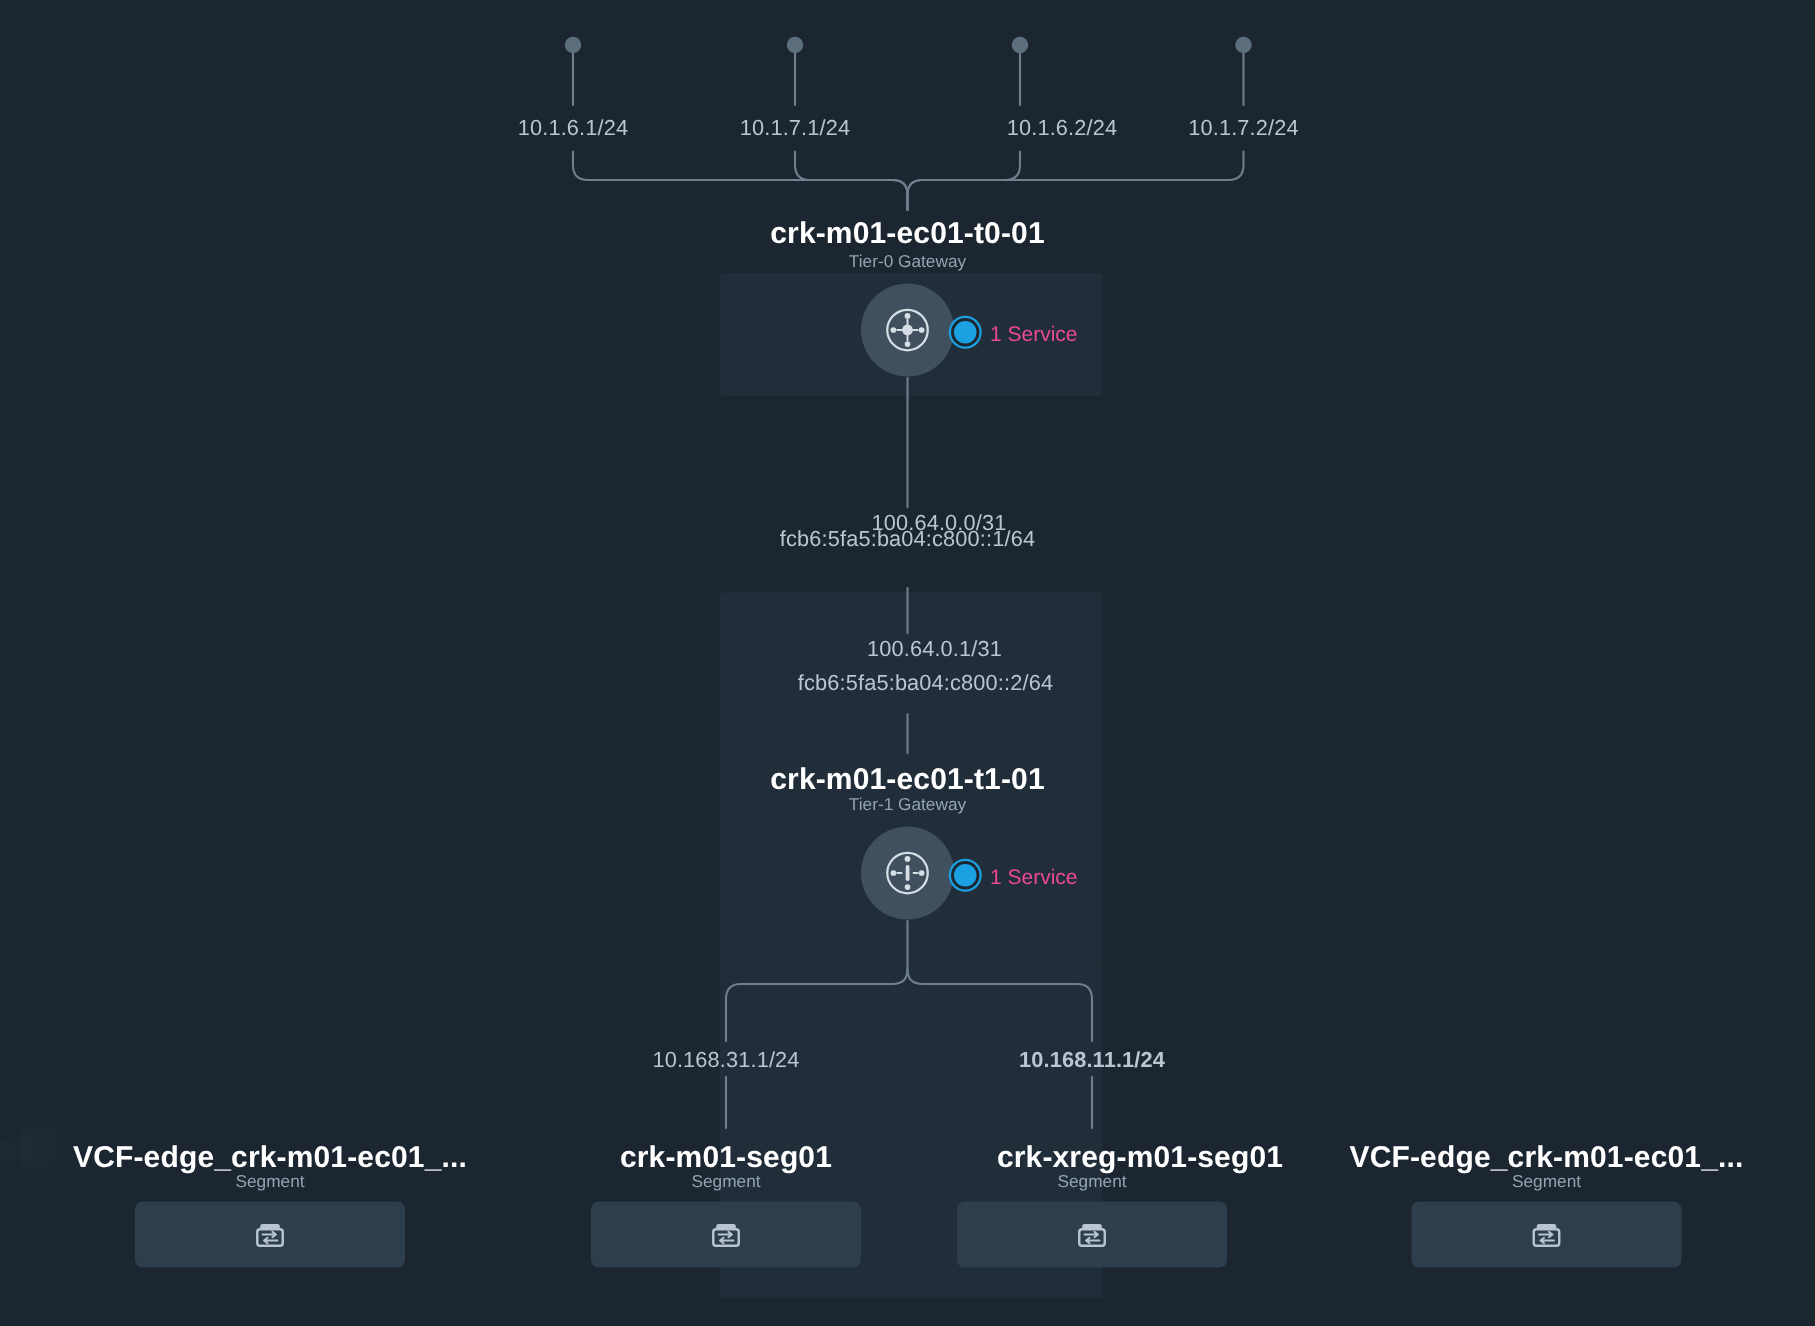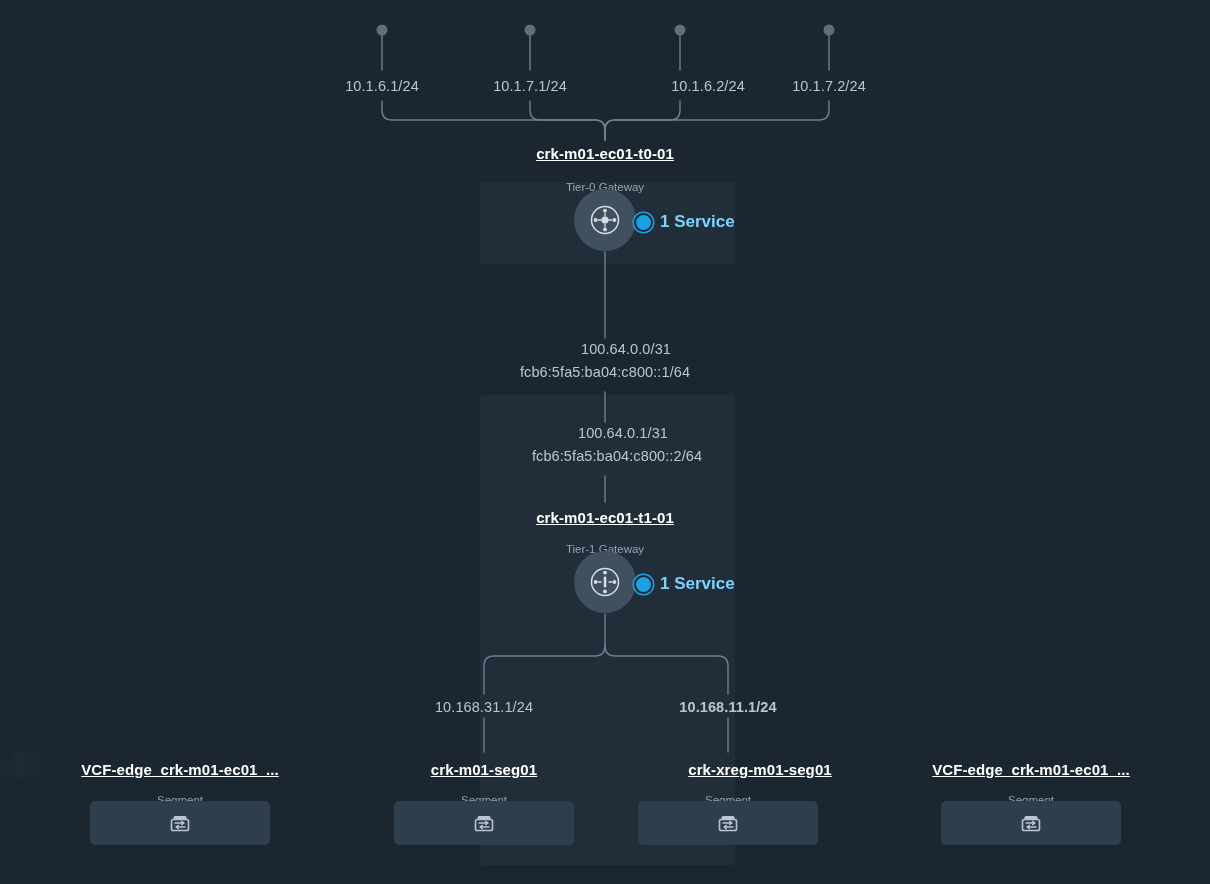--- a/index.html
+++ b/index.html
@@ -38,36 +38,34 @@
   }
   .ip-label {
     font-size: 14.5px;
     color: #b9c6d2;
     white-space: nowrap;
     text-align: center;
     transform: translateX(-50%);
     letter-spacing: 0.1px;
   }
   .node-title {
-    font-size: 15px;
+    font-size: 20px;
     font-weight: bold;
     color: #ffffff;
     white-space: nowrap;
     text-align: right;
     transform: translateX(-50%);
     letter-spacing: 0.1px;
-    text-decoration: underline;
   }
   .node-subtitle {
     font-size: 11.5px;
     color: #93a3b1;
     white-space: nowrap;
     text-align: left;
     transform: translateX(-50%);
-    margin-top: 12px;
   }
   .gw-circle {
     position: absolute;
     width: 62px;
     height: 62px;
     border-radius: 50%;
     background: #40505e;
     transform: translateX(-50%);
     display: flex;
     align-items: center;
@@ -83,23 +81,22 @@
   .svc-dot {
     width: 15px;
     height: 15px;
     border-radius: 50%;
     background: #1ba0e2;
     border: 2.5px solid #1b2630;
     box-shadow: 0 0 0 1.5px #1ba0e2;
     flex: 0 0 auto;
   }
   .svc-text {
-    font-size: 17px;
-    color: #7dd3fc;
-    font-weight: bold;
+    font-size: 14px;
+    color: #ec4899;
   }
   .seg-box {
     position: absolute;
     width: 180px;
     height: 44px;
     background: #2e3e4c;
     border-radius: 5px;
     transform: translateX(-50%);
     display: flex;
     align-items: center;
@@ -185,21 +182,21 @@
       <path d="M17 10.2 L17 13.2 M17 20.8 L17 23.8 M10.2 17 L13.2 17 M20.8 17 L23.8 17" stroke="#d7dfe6" stroke-width="1.3" stroke-linecap="round"></path>
     </svg>
   </div>
 
   <div class="svc-badge" style="left:634px; top:212px;">
     <span class="svc-dot"></span>
     <span class="svc-text">1 Service</span>
   </div>
 
   <div class="abs ip-label" style="left:605px; top:341px;margin-left:21px;">100.64.0.0/31</div>
-  <div class="abs ip-label" style="left:605px; top:364px;">fcb6:5fa5:ba04:c800::1/64</div>
+  <div class="abs ip-label" style="left:605px; top:352px;">fcb6:5fa5:ba04:c800::1/64</div>
 
   <div class="abs ip-label" style="left:623px; top:425px;">100.64.0.1/31</div>
   <div class="abs ip-label" style="left:605px; top:448px;margin-left:12px;">fcb6:5fa5:ba04:c800::2/64</div>
 
   <div class="abs node-title" style="left:605px; top:509px;">crk-m01-ec01-t1-01</div>
   <div class="abs node-subtitle" style="left:605px; top:531px;">Tier-1 Gateway</div>
 
   <div class="gw-circle" style="left:605px; top:551px;">
     <svg width="34" height="34" viewBox="0 0 34 34">
       <circle cx="17" cy="17" r="13.5" fill="none" stroke="#d7dfe6" stroke-width="1.5"></circle>

